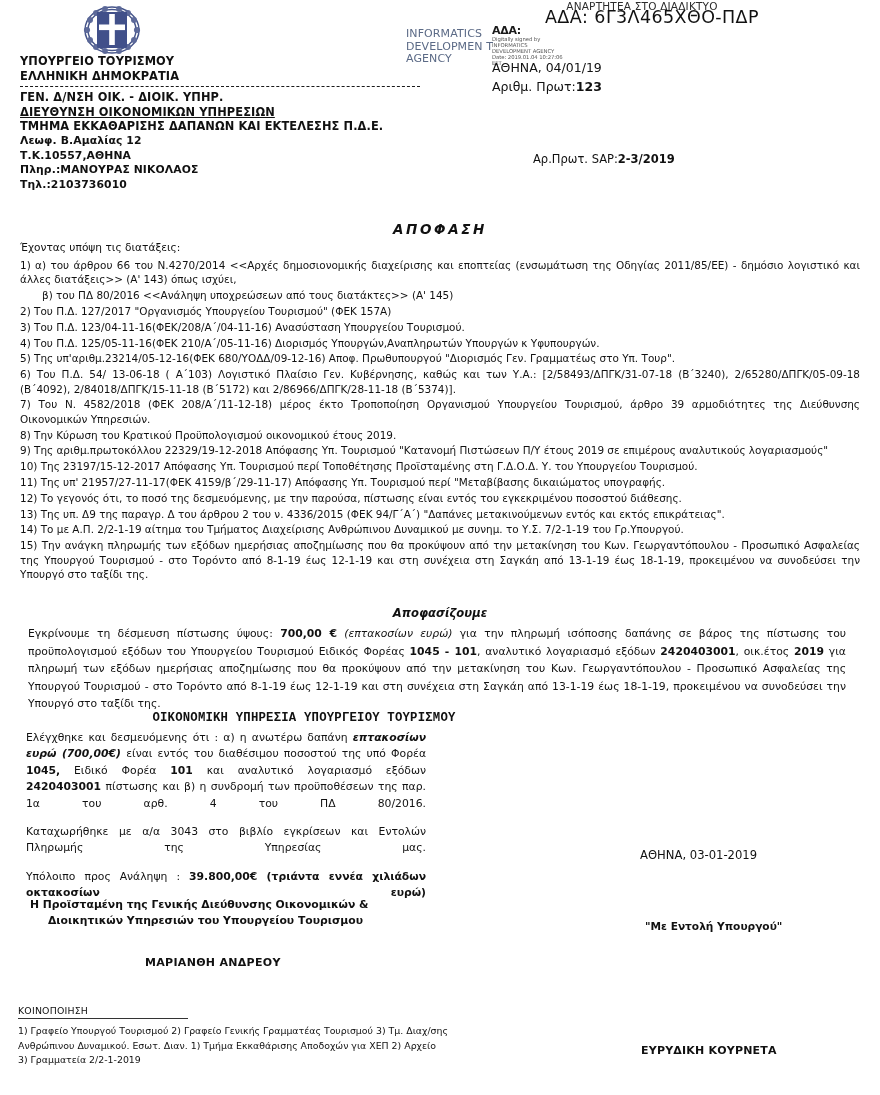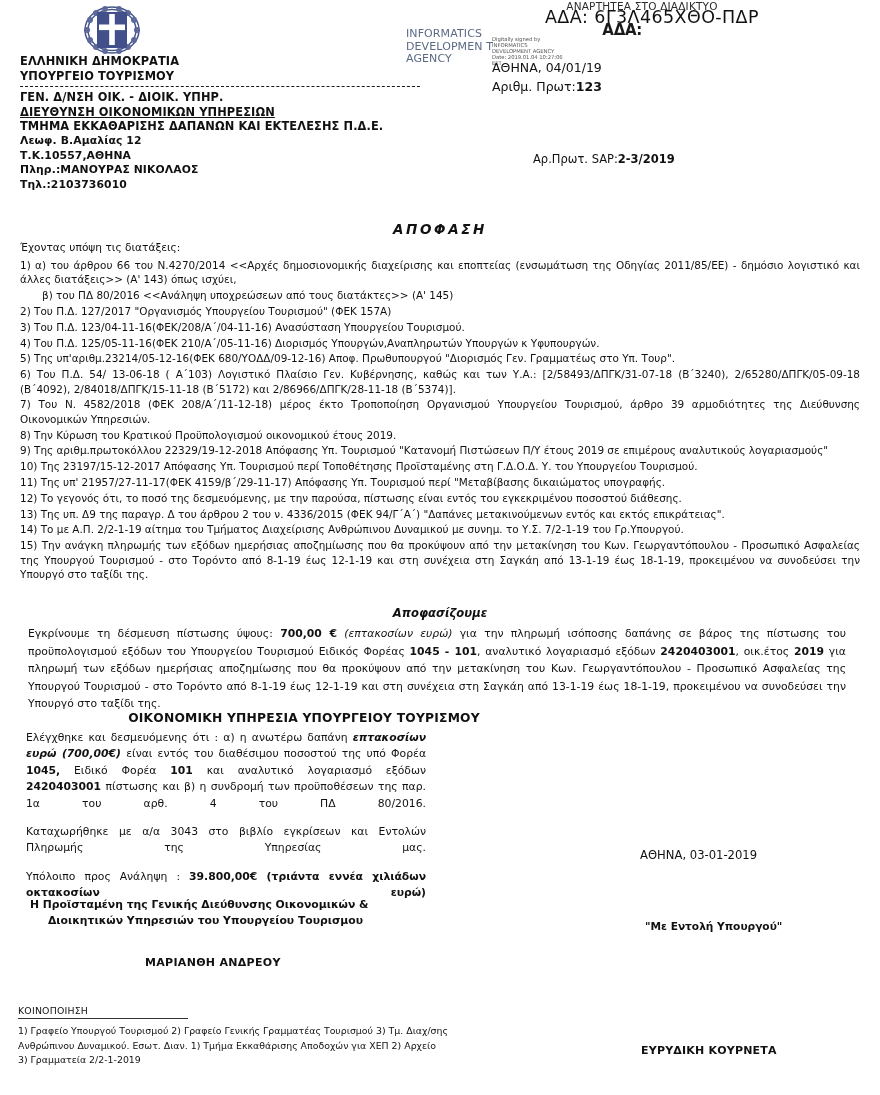--- a/index.html
+++ b/index.html
@@ -32,23 +32,22 @@
   
   .ida-label {
     position: absolute; top: 28px; left: 406px; width: 92px;
     font-size: 11px; line-height: 12.6px; color: #5b6a86;
     letter-spacing: .1px;
   }
   .sig-stamp {
     position: absolute; top: 26px; left: 492px; width: 150px;
   }
   .sig-stamp .sig-ada {
-    font-size: 15px; font-weight: bold; color: #1a1a1a; letter-spacing: -.3px;
+    font-size: 11px; font-weight: bold; color: #1a1a1a; letter-spacing: -.3px;
     line-height: 9px;
-    text-align: right;
   }
   .sig-stamp .sig-lines {
     font-size: 5.3px; line-height: 6.1px; color: #3a3a3a;
     letter-spacing: -.05px; margin-top: 1px;
   }
   .sig-stamp .sig-lines i { font-style: normal; opacity: .88; }
 
   
   .meta-athina {
     position: absolute; top: 60px; left: 492px; font-size: 12.5px;
@@ -112,21 +111,21 @@
     font-size: 10.8px; line-height: 17.6px; color: #111;
     text-align: justify;
   }
   .apofasizoume-b b { font-weight: bold; margin-top: 36px; }
   .apofasizoume-b i { }
 
   
   .fin-h {
     position: absolute; top: 711px; left: 24px; width: 560px;
     font-size: 12.3px; font-weight: bold; text-align: center;
-    letter-spacing: .2px; color: #111;
+    letter-spacing: .2px; color: #111; font-family: Liberation Mono, monospace;
   }
   .fin-b {
     position: absolute; top: 730px; left: 26px; width: 400px;
     font-size: 10.8px; line-height: 16.4px; color: #111;
     text-align: justify;
   }
   .fin-b b { font-weight: bold; }
   .fin-b i { font-style: italic; font-weight: bold; }
   .fin-b .ln { display: block; margin-top: 12px; }
   .fin-b .jst { text-align: justify; text-align-last: justify; }
@@ -224,22 +223,22 @@
           <circle cx="12" cy="36" r="3"></circle>
       </g>
       <rect x="19" y="8" width="30" height="36" rx="1.5" fill="#41508a"></rect>
       <path d="M19 8 h30 v20 q0 11 -15 16 q-15 -5 -15 -16 z" fill="#41508a"></path>
       <rect x="31.2" y="10" width="5.6" height="31" fill="#ffffff"></rect>
       <rect x="21" y="20.5" width="26" height="5.6" fill="#ffffff"></rect>
     </svg>
   </div>
 
   <div class="letterhead">
+    <div>ΥΠΟΥΡΓΕΙΟ ΤΟΥΡΙΣΜΟΥ</div>
     <div>ΕΛΛΗΝΙΚΗ ΔΗΜΟΚΡΑΤΙΑ</div>
-    <div>ΥΠΟΥΡΓΕΙΟ ΤΟΥΡΙΣΜΟΥ</div>
     <div class="rule"></div>
     <div>ΓΕΝ. Δ/ΝΣΗ ΟΙΚ. - ΔΙΟΙΚ. ΥΠΗΡ.</div>
     <div class="u">ΔΙΕΥΘΥΝΣΗ ΟΙΚΟΝΟΜΙΚΩΝ ΥΠΗΡΕΣΙΩΝ</div>
     <div>ΤΜΗΜΑ ΕΚΚΑΘΑΡΙΣΗΣ ΔΑΠΑΝΩΝ ΚΑΙ ΕΚΤΕΛΕΣΗΣ Π.Δ.Ε.</div>
     <div class="small">Λεωφ. Β.Αμαλίας 12</div>
     <div class="small">Τ.Κ.10557,ΑΘΗΝΑ</div>
     <div class="small">Πληρ.:ΜΑΝΟΥΡΑΣ ΝΙΚΟΛΑΟΣ</div>
     <div class="small">Τηλ.:2103736010</div>
   </div>
 

